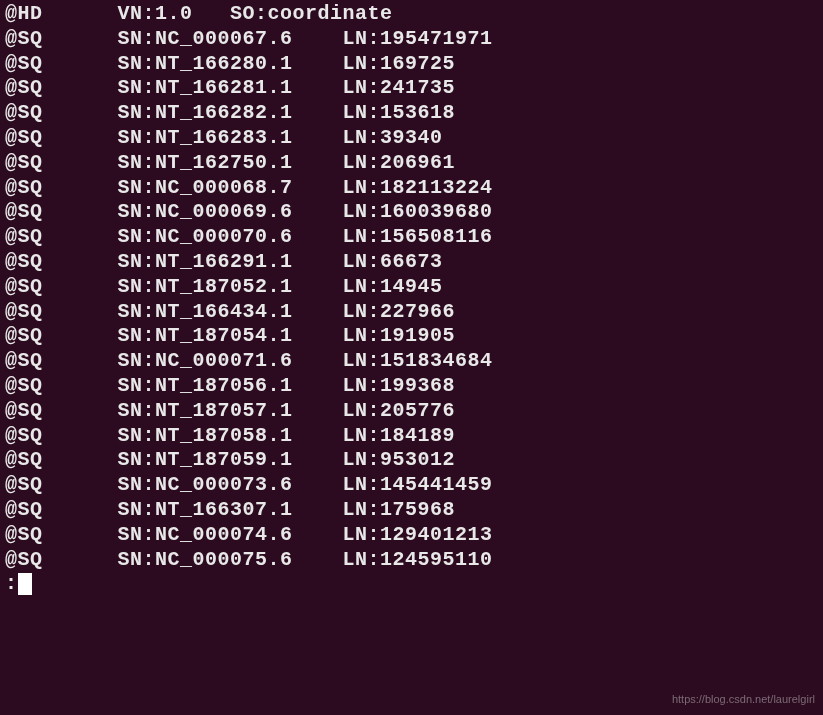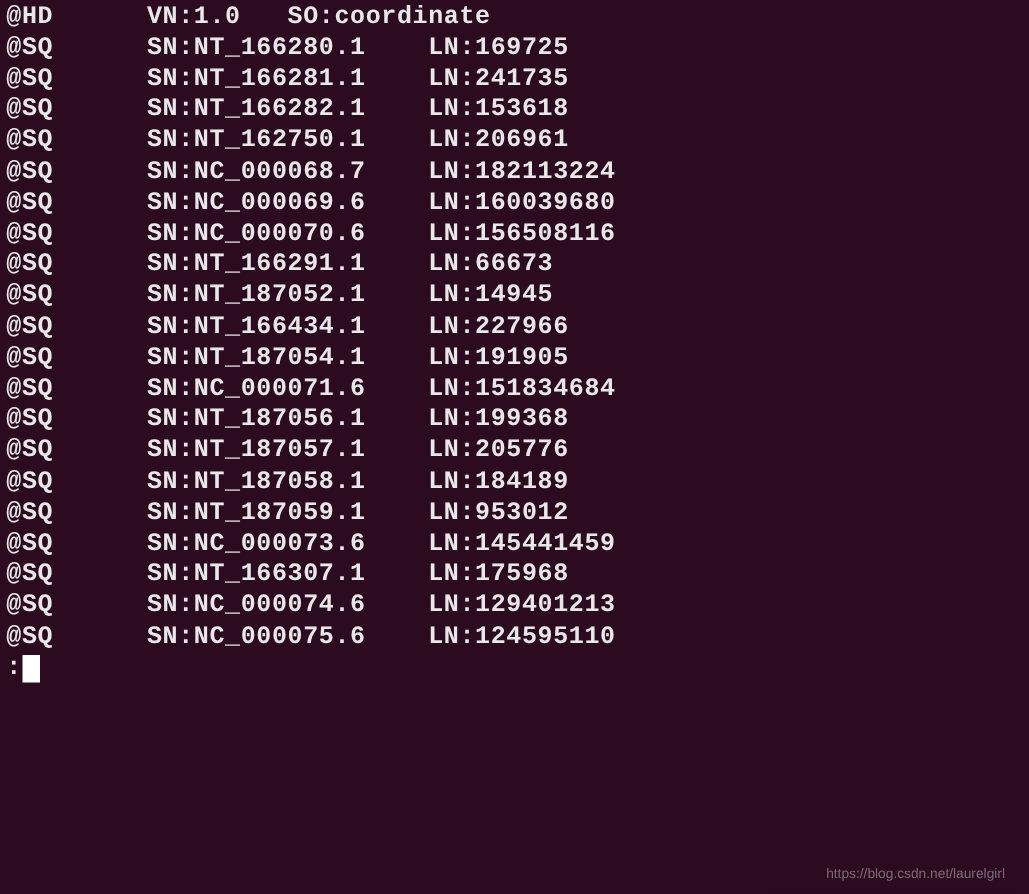--- a/index.html
+++ b/index.html
@@ -28,36 +28,38 @@
     .cursor {
       display: inline-block;
       background-color: #ffffff;
       width: 14px;
       height: 22px;
       vertical-align: text-bottom;
     }
     .watermark {
       position: absolute;
       bottom: 8px;
-      right: 19px;
+      right: 8px;
       font-size: 11px;
       font-weight: normal;
       font-family: Arial, sans-serif;
       color: rgba(200,200,200,0.5);
       letter-spacing: 0;
     }
   </style>
 </head>
 <body>
 
 <div id="terminal-output">
     <div class="line">@HD      VN:1.0   SO:coordinate</div>
+    <div class="line">@SQ      SN:NC_000067.6    LN:195471971</div>
     <div class="line">@SQ      SN:NT_166280.1    LN:169725</div>
     <div class="line">@SQ      SN:NT_166281.1    LN:241735</div>
     <div class="line">@SQ      SN:NT_166282.1    LN:153618</div>
+    <div class="line">@SQ      SN:NT_166283.1    LN:39340</div>
     <div class="line">@SQ      SN:NT_162750.1    LN:206961</div>
     <div class="line">@SQ      SN:NC_000068.7    LN:182113224</div>
     <div class="line">@SQ      SN:NC_000069.6    LN:160039680</div>
     <div class="line">@SQ      SN:NC_000070.6    LN:156508116</div>
     <div class="line">@SQ      SN:NT_166291.1    LN:66673</div>
     <div class="line">@SQ      SN:NT_187052.1    LN:14945</div>
     <div class="line">@SQ      SN:NT_166434.1    LN:227966</div>
     <div class="line">@SQ      SN:NT_187054.1    LN:191905</div>
     <div class="line">@SQ      SN:NC_000071.6    LN:151834684</div>
     <div class="line">@SQ      SN:NT_187056.1    LN:199368</div>

